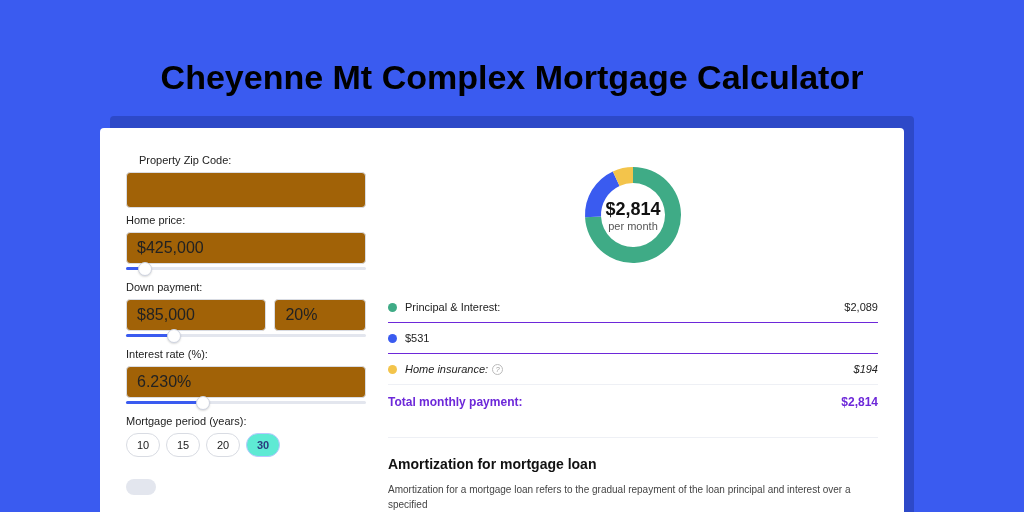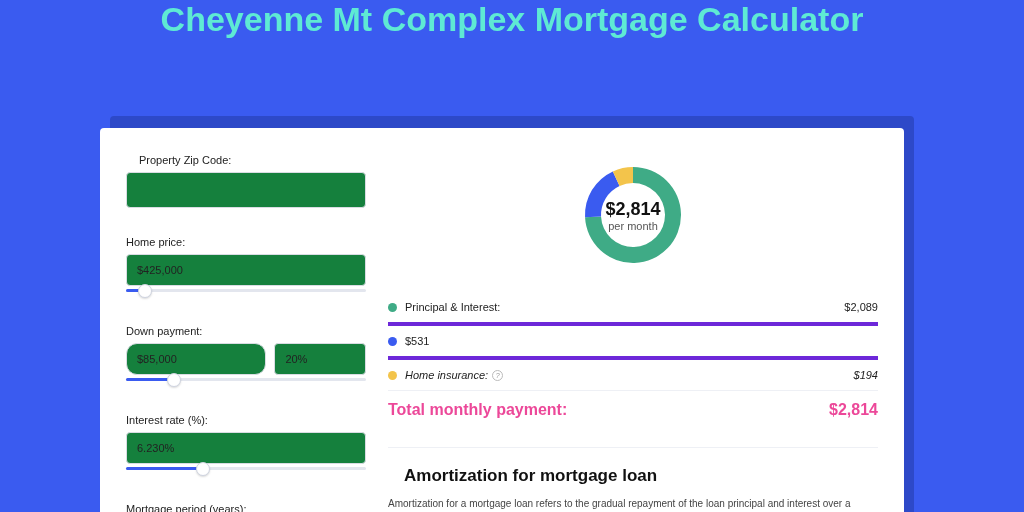--- a/index.html
+++ b/index.html
@@ -5,24 +5,25 @@
   * { box-sizing: border-box; margin: 0; padding: 0; }
   body {
     width: 1024px;
     height: 512px;
     background: #3a5bf0;
     font-family: Arial, Helvetica, sans-serif;
     overflow: hidden;
     position: relative;
   }
   .title {
-    color: #5eead4;
+    color: #000000;
     font-size: 34px;
     font-weight: 700;
     text-align: center;
+    padding-top: 58px;
   }
   .shadow-box {
     position: absolute;
     top: 116px;
     left: 110px;
     width: 804px;
     height: 420px;
     background: #2d49c8;
     border-radius: 4px;
   }
@@ -39,39 +40,39 @@
   }
   
   .left {
     width: 240px;
     flex-shrink: 0;
   }
   .field-label {
     font-size: 11px;
     color: #222;
     margin-bottom: 6px;
-    margin-top: 28px;
+    margin-top: 6px;
   }
   .left .field-label:first-child { margin-top: 0; padding-left: 13px; }
   .text-input {
     width: 100%;
     height: 32px;
     border: 1px solid #d9dce3;
     border-radius: 4px;
     padding: 0 10px;
-    font-size: 11px;
+    font-size: 16px;
     color: #222;
-    background: #15803d;
+    background: #a16207;
   }
   .text-input.tall { height: 36px; }
   .row {
     display: flex;
     gap: 8px;
   }
-  .row .text-input:first-child { flex: 1.7; border-radius: 11px; }
+  .row .text-input:first-child { flex: 1.7; }
   .row .text-input:last-child { flex: 1; }
   .slider-wrap {
     position: relative;
     height: 12px;
     margin-top: -1px;
   }
   .slider-track {
     position: absolute;
     top: 4px;
     left: 0; right: 0;
@@ -166,21 +167,21 @@
     color: #111;
   }
   .donut-sub {
     font-size: 11px;
     color: #555;
   }
   .legend .lrow {
     display: flex;
     align-items: center;
     padding: 9px 0;
-    border-bottom: 4px solid #6d28d9;
+    border-bottom: 1px solid #6d28d9;
     font-size: 11px;
     color: #222;
   }
   .legend .lrow:last-of-type { border-bottom: none; font-style: italic; }
   .dot {
     width: 9px;
     height: 9px;
     border-radius: 50%;
     margin-right: 8px;
     flex-shrink: 0;
@@ -194,37 +195,36 @@
     border-radius: 50%;
     display: inline-flex;
     align-items: center;
     justify-content: center;
     font-size: 7px;
     color: #999;
   }
   .total-row {
     display: flex;
     padding: 10px 0 0 0;
-    font-size: 16px;
-    font-weight: 700;
-    color: #ec4899;
+    font-size: 12px;
+    font-weight: 700;
+    color: #6d28d9;
     border-top: 1px solid #eef0f5;
   }
   .total-row .name { flex: 1; }
   .amort {
     margin-top: 28px;
     border-top: 1px solid #eef0f5;
     padding-top: 18px;
   }
   .amort-title {
-    font-size: 17px;
+    font-size: 14px;
     font-weight: 700;
     color: #111;
     margin-bottom: 10px;
-    margin-left: 16px;
   }
   .amort-body {
     font-size: 10px;
     color: #444;
     line-height: 1.5;
   }
 </style>
 </head>
 <body>
 

